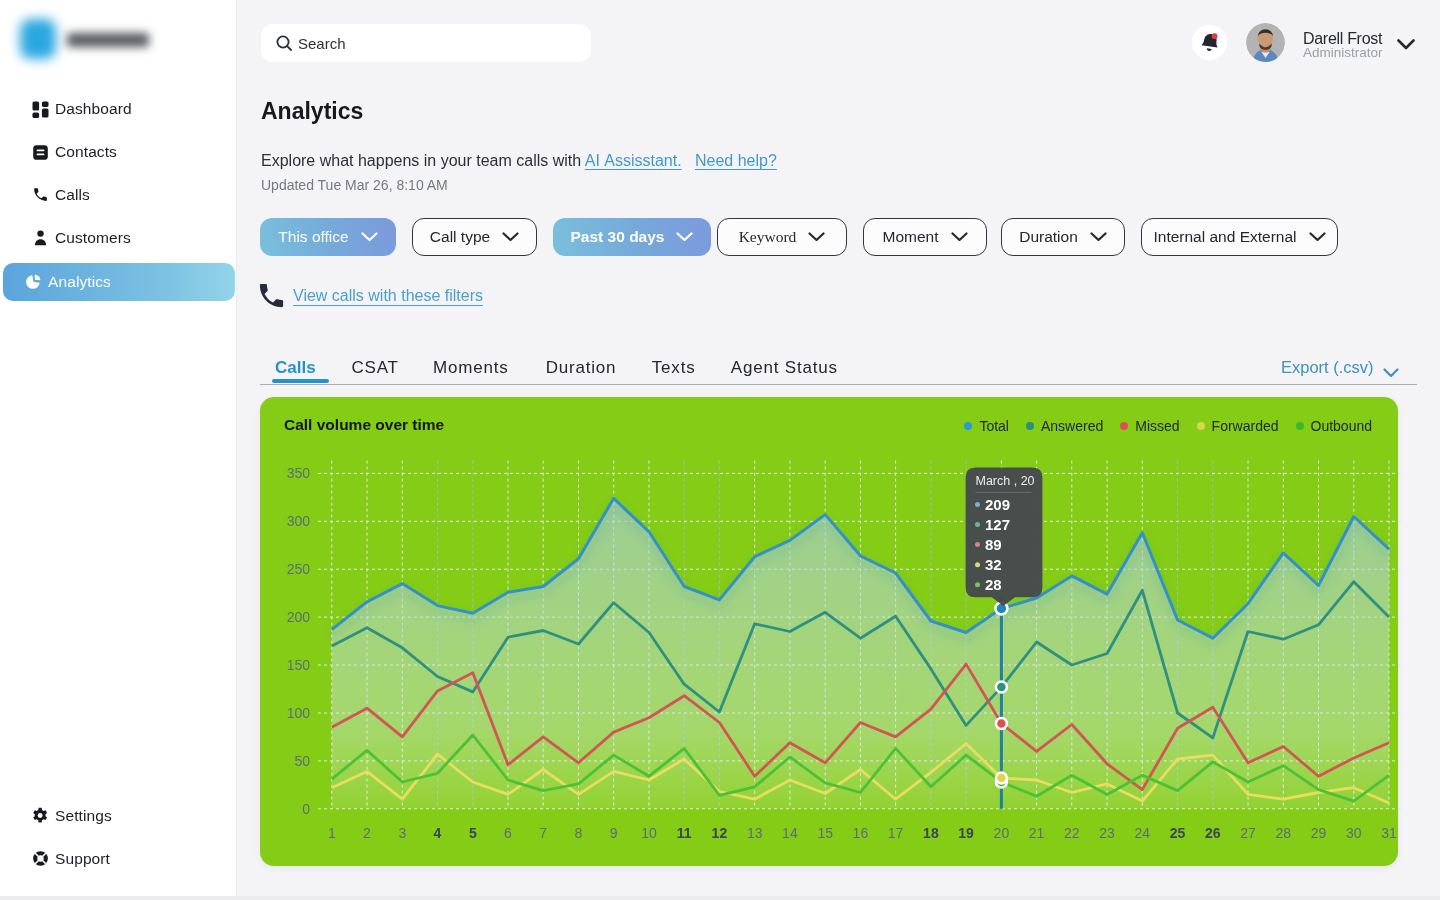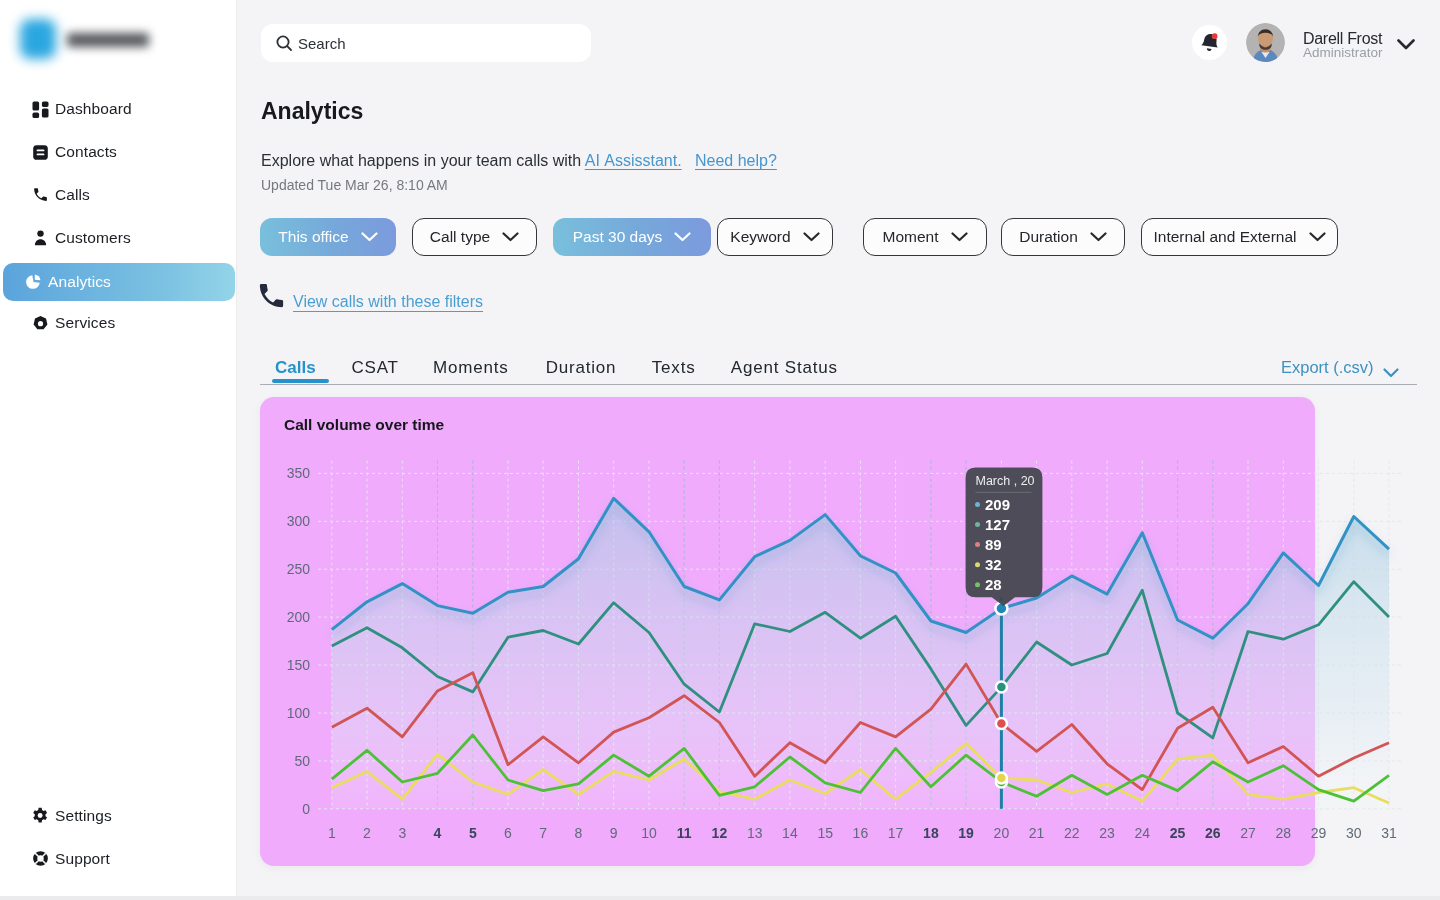--- a/index.html
+++ b/index.html
@@ -19,29 +19,29 @@
 .uname{position:absolute;left:1303px;top:29.5px;font-size:16px;letter-spacing:-.3px;color:#26292e;}
 .urole{position:absolute;left:1303px;top:45px;font-size:13.5px;color:#9aa0a8;}
 .uchev{position:absolute;left:1397px;top:36px;}
 h1{position:absolute;left:261px;top:97.5px;font-size:23px;font-weight:700;color:#17191d;}
 .sub{position:absolute;left:261px;top:152px;font-size:16px;color:#2b2f36;}
 .sub a{color:#4596ce;text-decoration:underline;text-underline-offset:3px;}
 .upd{position:absolute;left:261px;top:177px;font-size:14px;color:#75797f;}
 .chip{position:absolute;top:218px;height:38px;border-radius:12px;display:flex;align-items:center;justify-content:center;font-size:15.5px;gap:12px;}
 .chip.w{background:#fcfcfd;border:1.5px solid #33363b;color:#23262b;}
 .chip.g{background:linear-gradient(83deg,#79c0dc 0%,#76a8da 55%,#7c9add 100%);color:#fff;}
-.viewrow{position:absolute;left:256px;top:280px;display:flex;align-items:flex-end;}
+.viewrow{position:absolute;left:256px;top:280px;display:flex;align-items:center;}
 .viewrow a{font-size:16px;color:#4a9ed2;text-decoration:underline;text-underline-offset:4px;margin-left:6px;}
 .tabs-line{position:absolute;left:260px;top:384px;width:1157px;height:1px;background:#a9aeb5;}
 .tab{position:absolute;top:358px;font-size:17px;letter-spacing:.8px;color:#23282e;}
 .tab.active{color:#2592cc;font-weight:700;letter-spacing:0;}
 .tab-ul{position:absolute;left:271.5px;top:379px;width:57px;height:4px;border-radius:2px;background:#2592cc;}
 .export{position:absolute;left:1281px;top:358px;font-size:16.5px;color:#3d91c0;}
 .exchev{position:absolute;left:1383px;top:364px;}
-.card{position:absolute;left:260px;top:397px;width:1055px;height:469px;background:#f0abfc;border-radius:14px;box-shadow:0 2px 8px rgba(30,40,60,.05);}
+.card{position:absolute;left:260px;top:397px;width:1138px;height:469px;background:#84cc16;border-radius:14px;box-shadow:0 2px 8px rgba(30,40,60,.05);}
 .ctitle{position:absolute;left:24px;top:19px;font-size:15.5px;font-weight:700;color:#15171b;}
 .legend{position:absolute;top:21px;right:26px;display:flex;align-items:center;font-size:14px;color:#23272e;}
 .legend .d{width:8px;height:8px;border-radius:50%;margin-right:7px;}
 .legend span.it{display:flex;align-items:center;margin-left:17px;}
 .al{font-size:14px;fill:#5d6b78;}
 .alb{font-size:14px;fill:#39455a;font-weight:700;}
 .bstrip{position:absolute;left:0;top:896px;width:1440px;height:4px;background:#ebebed;}
 </style></head>
 <body>
 <div class="sidebar">
@@ -63,24 +63,20 @@
           <path d="M6.62 10.79c1.44 2.83 3.76 5.14 6.59 6.59l2.2-2.2c.27-.27.67-.36 1.02-.24 1.12.37 2.33.57 3.57.57.55 0 1 .45 1 1V20c0 .55-.45 1-1 1-9.39 0-17-7.61-17-17 0-.55.45-1 1-1h3.5c.55 0 1 .45 1 1 0 1.25.2 2.45.57 3.57.11.35.03.74-.25 1.02l-2.2 2.2z" fill="#17191c"></path>
         </svg> Calls</div>
     <div class="nav-item"><svg viewBox="0 0 17 17">
           <circle cx="8.5" cy="4.6" r="3.2" fill="#17191c"></circle>
           <path d="M2.9 16.2 c0-3.6 2.5-5.9 5.6-5.9 c3.1 0 5.6 2.3 5.6 5.9 Z" fill="#17191c"></path>
         </svg> Customers</div>
     <div class="nav-item active"><svg viewBox="0 0 17 17">
           <path d="M7.3 2.3 a6.8 6.8 0 1 0 7.4 7.4 l-6.2 -0.6 Z" fill="#fff"></path>
           <path d="M9.8 1.5 a7 7 0 0 1 5.7 5.7 l-5.7 -0.5 Z" fill="#fff"></path>
         </svg> Analytics</div>
-    <div class="nav-item"><svg viewBox="0 0 17 17">
-          <path d="M8.5 1 l5.5 2.6 l1.4 5.9 l-3.8 4.8 h-6.2 l-3.8 -4.8 l1.4 -5.9 Z" fill="#17191c"></path>
-          <circle cx="8.5" cy="8.7" r="2.6" fill="#fff"></circle>
-        </svg> Services</div>
   </div>
   <div class="nav-bottom">
     <div class="nav-item"><svg viewBox="0 0 20 20">
           <path d="M17.4 10c0-.4 0-.8-.1-1.2l2-1.5-1.9-3.3-2.3 1c-.6-.5-1.3-.9-2-1.2L12.7 1H8.9l-.4 2.8c-.7.3-1.4.7-2 1.2l-2.3-1L2.3 7.3l2 1.5c-.1.4-.1.8-.1 1.2s0 .8.1 1.2l-2 1.5 1.9 3.3 2.3-1c.6.5 1.3.9 2 1.2l.4 2.8h3.8l.4-2.8c.7-.3 1.4-.7 2-1.2l2.3 1 1.9-3.3-2-1.5c.1-.4.1-.8.1-1.2z" fill="#17191c" transform="translate(-0.8,0) scale(0.96)"></path>
           <circle cx="9.55" cy="10" r="2.9" fill="#fff"></circle>
         </svg> Settings</div>
     <div class="nav-item"><svg viewBox="0 0 18 18">
           <path d="M9 1.2 a7.8 7.8 0 1 1 0 15.6 a7.8 7.8 0 1 1 0 -15.6 Z M9 5.6 a3.4 3.4 0 1 0 0 6.8 a3.4 3.4 0 1 0 0 -6.8 Z" fill="#17191c" fill-rule="evenodd"></path>
           <g stroke="#fff" stroke-width="1.7">
             <line x1="3.4" y1="3.4" x2="6.6" y2="6.6"></line>
@@ -123,24 +119,24 @@
 <h1>Analytics</h1>
 <div class="sub">Explore what happens in your team calls with <a>AI&nbsp;Assisstant.</a>&nbsp;&nbsp; <a>Need&nbsp;help?</a></div>
 <div class="upd">Updated Tue Mar 26, 8:10 AM</div>
 
 <div class="chip g" style="left:260px;width:136px;">This office <svg width="17" height="10" viewBox="0 0 17 10">
       <path d="M1.5 1.5 L8.5 8 L15.5 1.5" fill="none" stroke="#fff" stroke-width="2.2" stroke-linecap="round" stroke-linejoin="round"></path>
     </svg></div>
 <div class="chip w" style="left:412px;width:125px;">Call type <svg width="17" height="10" viewBox="0 0 17 10">
       <path d="M1.5 1.5 L8.5 8 L15.5 1.5" fill="none" stroke="#26282c" stroke-width="2.2" stroke-linecap="round" stroke-linejoin="round"></path>
     </svg></div>
-<div class="chip g" style="left:553px;width:158px;">Past 30 days <svg width="17" height="10" viewBox="0 0 17 10">
+<div class="chip g" style="left:553px;width:158px;font-weight:bold;">Past 30 days <svg width="17" height="10" viewBox="0 0 17 10">
       <path d="M1.5 1.5 L8.5 8 L15.5 1.5" fill="none" stroke="#fff" stroke-width="2.2" stroke-linecap="round" stroke-linejoin="round"></path>
     </svg></div>
-<div class="chip w" style="left:717px;width:116px;">Keyword <svg width="17" height="10" viewBox="0 0 17 10">
+<div class="chip w" style="left:717px;width:130px;font-family:Liberation Serif, serif;">Keyword <svg width="17" height="10" viewBox="0 0 17 10">
       <path d="M1.5 1.5 L8.5 8 L15.5 1.5" fill="none" stroke="#26282c" stroke-width="2.2" stroke-linecap="round" stroke-linejoin="round"></path>
     </svg></div>
 <div class="chip w" style="left:863px;width:124px;">Moment <svg width="17" height="10" viewBox="0 0 17 10">
       <path d="M1.5 1.5 L8.5 8 L15.5 1.5" fill="none" stroke="#26282c" stroke-width="2.2" stroke-linecap="round" stroke-linejoin="round"></path>
     </svg></div>
 <div class="chip w" style="left:1001px;width:124px;">Duration <svg width="17" height="10" viewBox="0 0 17 10">
       <path d="M1.5 1.5 L8.5 8 L15.5 1.5" fill="none" stroke="#26282c" stroke-width="2.2" stroke-linecap="round" stroke-linejoin="round"></path>
     </svg></div>
 <div class="chip w" style="left:1141px;width:197px;">Internal and External <svg width="17" height="10" viewBox="0 0 17 10">
       <path d="M1.5 1.5 L8.5 8 L15.5 1.5" fill="none" stroke="#26282c" stroke-width="2.2" stroke-linecap="round" stroke-linejoin="round"></path>
@@ -161,20 +157,27 @@
 <div class="tab" style="left:545.7px;">Duration</div>
 <div class="tab" style="left:651.8px;">Texts</div>
 <div class="tab" style="left:730.8px;">Agent Status</div>
 <div class="export">Export (.csv)</div>
 <div class="exchev"><svg width="16" height="10" viewBox="0 0 16 10">
       <path d="M1.5 1.5 L8 8 L14.5 1.5" fill="none" stroke="#3d91c0" stroke-width="2.2" stroke-linecap="round" stroke-linejoin="round"></path>
     </svg></div>
 
 <div class="card">
   <div class="ctitle">Call volume over time</div>
+  <div class="legend">
+    <span class="it" style="margin-left:0;"><span class="d" style="background:#2b96d9;"></span>Total</span>
+    <span class="it"><span class="d" style="background:#2a9180;"></span>Answered</span>
+    <span class="it"><span class="d" style="background:#e04f4f;"></span>Missed</span>
+    <span class="it"><span class="d" style="background:#ddd44e;"></span>Forwarded</span>
+    <span class="it"><span class="d" style="background:#3cb829;"></span>Outbound</span>
+  </div>
   <svg width="1157" height="469" viewBox="0 0 1157 469" style="position:absolute;left:0;top:0;">
     <defs>
       <linearGradient id="af" x1="0" y1="0" x2="0" y2="1">
         <stop offset="0" stop-color="#a7cce3" stop-opacity="0.62"></stop>
         <stop offset="0.75" stop-color="#d9e9f3" stop-opacity="0.38"></stop>
         <stop offset="1" stop-color="#f2f8fb" stop-opacity="0.12"></stop>
       </linearGradient>
       <filter id="ls" x="-10%" y="-10%" width="120%" height="130%">
         <feDropShadow dx="0" dy="6" stdDeviation="5" flood-color="#2d73a5" flood-opacity="0.28"></feDropShadow>
       </filter>

